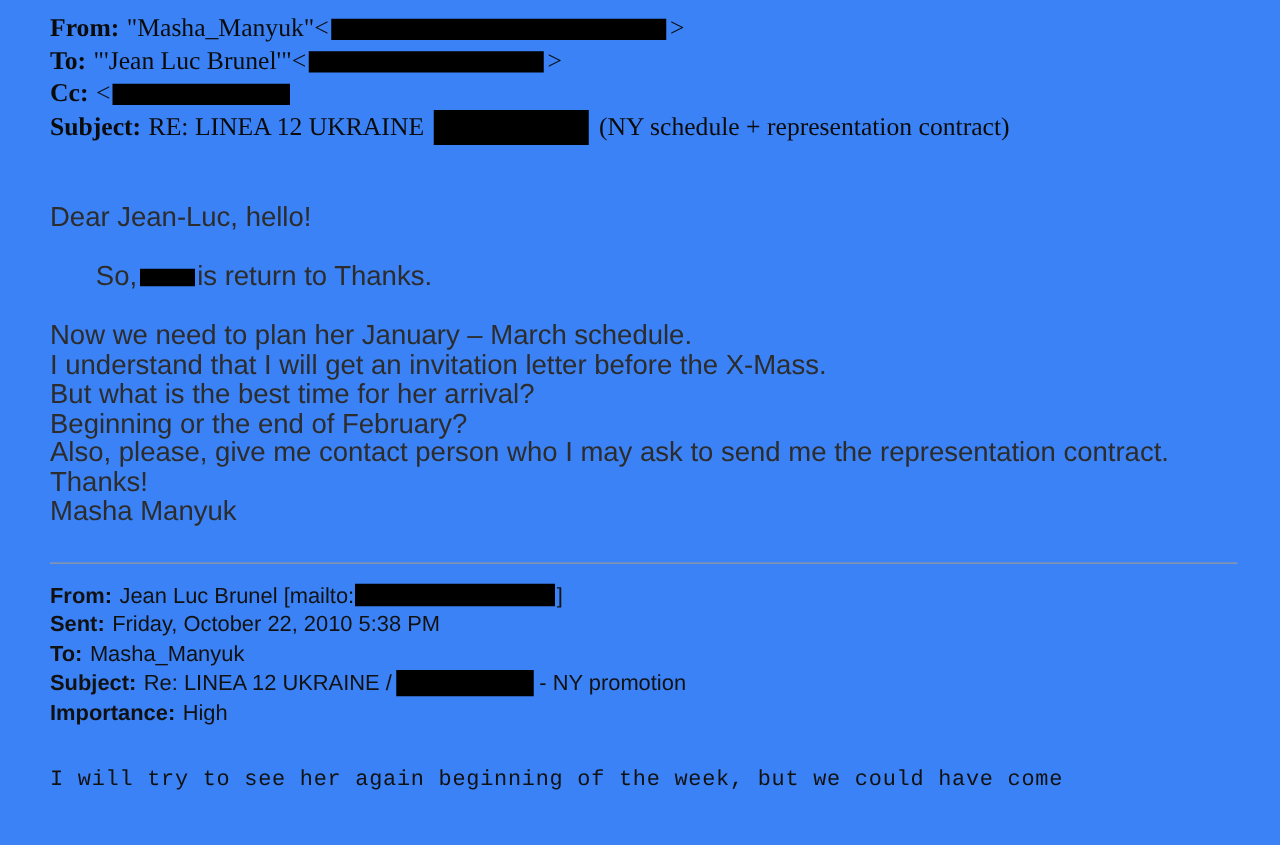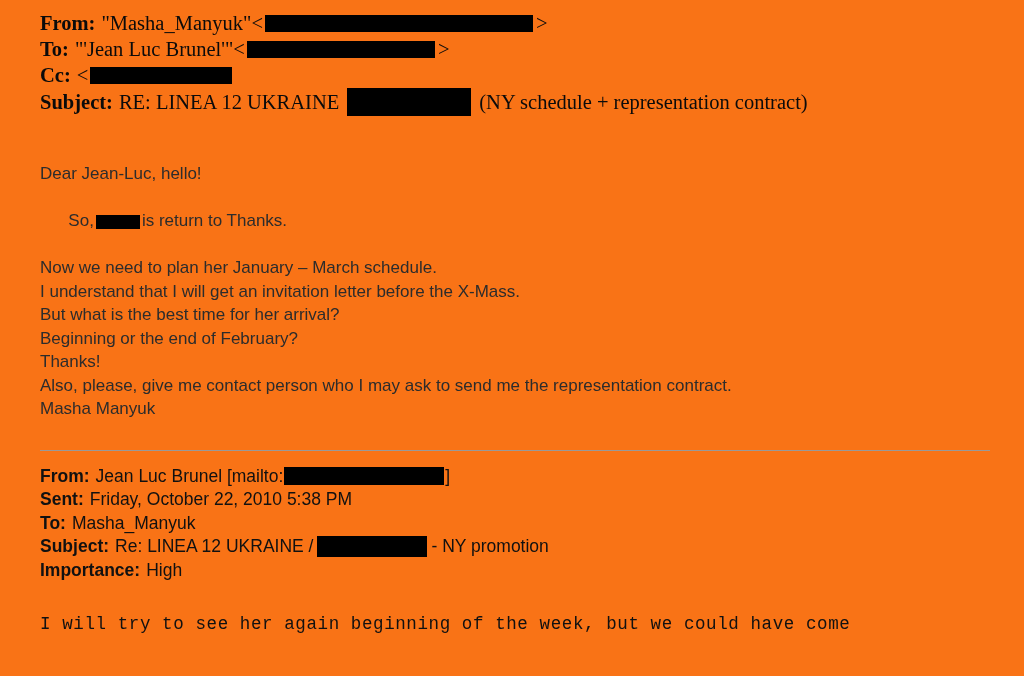--- a/index.html
+++ b/index.html
@@ -11,21 +11,21 @@
     width: 1024px;
     height: 676px;
     font-family: "Liberation Serif", serif;
     color: #000000;
     overflow: hidden;
   }
   .page {
     position: relative;
     width: 1024px;
     height: 676px;
-    background: #f97316;
+    background: #3b82f6;
     box-sizing: border-box;
     padding: 10px 34px 0 40px;
   }
 
   
   .hdr-block {
     font-family: "Liberation Serif", serif;
     font-size: 20.5px;
     line-height: 26px;
     color: #0b0b0b;
@@ -56,21 +56,21 @@
   .r-to     { width: 188px; height: 17px; margin: 0 3px 0 2px; }
   .r-cc     { width: 142px; height: 17px; margin: 0 3px 0 2px; }
   .r-subj   { width: 124px; height: 28px; margin: 0 8px 0 8px; }
 
   .angle { font-weight: normal; }
 
   
   .msg-body {
     margin-top: 46px;
     font-family: "Liberation Sans", sans-serif;
-    font-size: 17px;
+    font-size: 22px;
     line-height: 23.5px;
     color: #2c2c2c;
   }
   .msg-body .line {
     white-space: pre-wrap;
   }
   .r-inline-name {
     display: inline-block;
     background: #000000;
     width: 44px;
@@ -151,22 +151,22 @@
 
   <div class="msg-body">
     <div class="line">Dear Jean-Luc, hello!</div>
     <div class="line">
       <span>So,</span><span class="r-inline-name"></span><span>is return to Thanks.</span>
     </div>
     <div class="line">Now we need to plan her January – March schedule.</div>
     <div class="line">I understand that I will get an invitation letter before the X-Mass.</div>
     <div class="line">But what is the best time for her arrival?</div>
     <div class="line">Beginning or the end of February?</div>
+    <div class="line">Also, please, give me contact person who I may ask to send me the representation contract.</div>
     <div class="line">Thanks!</div>
-    <div class="line">Also, please, give me contact person who I may ask to send me the representation contract.</div>
     <div class="line">Masha Manyuk</div>
   </div>
 
   <div class="divider"></div>
 
   <div class="quoted-hdr">
 
     <div class="hdr-line">
       <span class="q-label">From:</span>
       <span>Jean Luc Brunel [mailto:</span>

